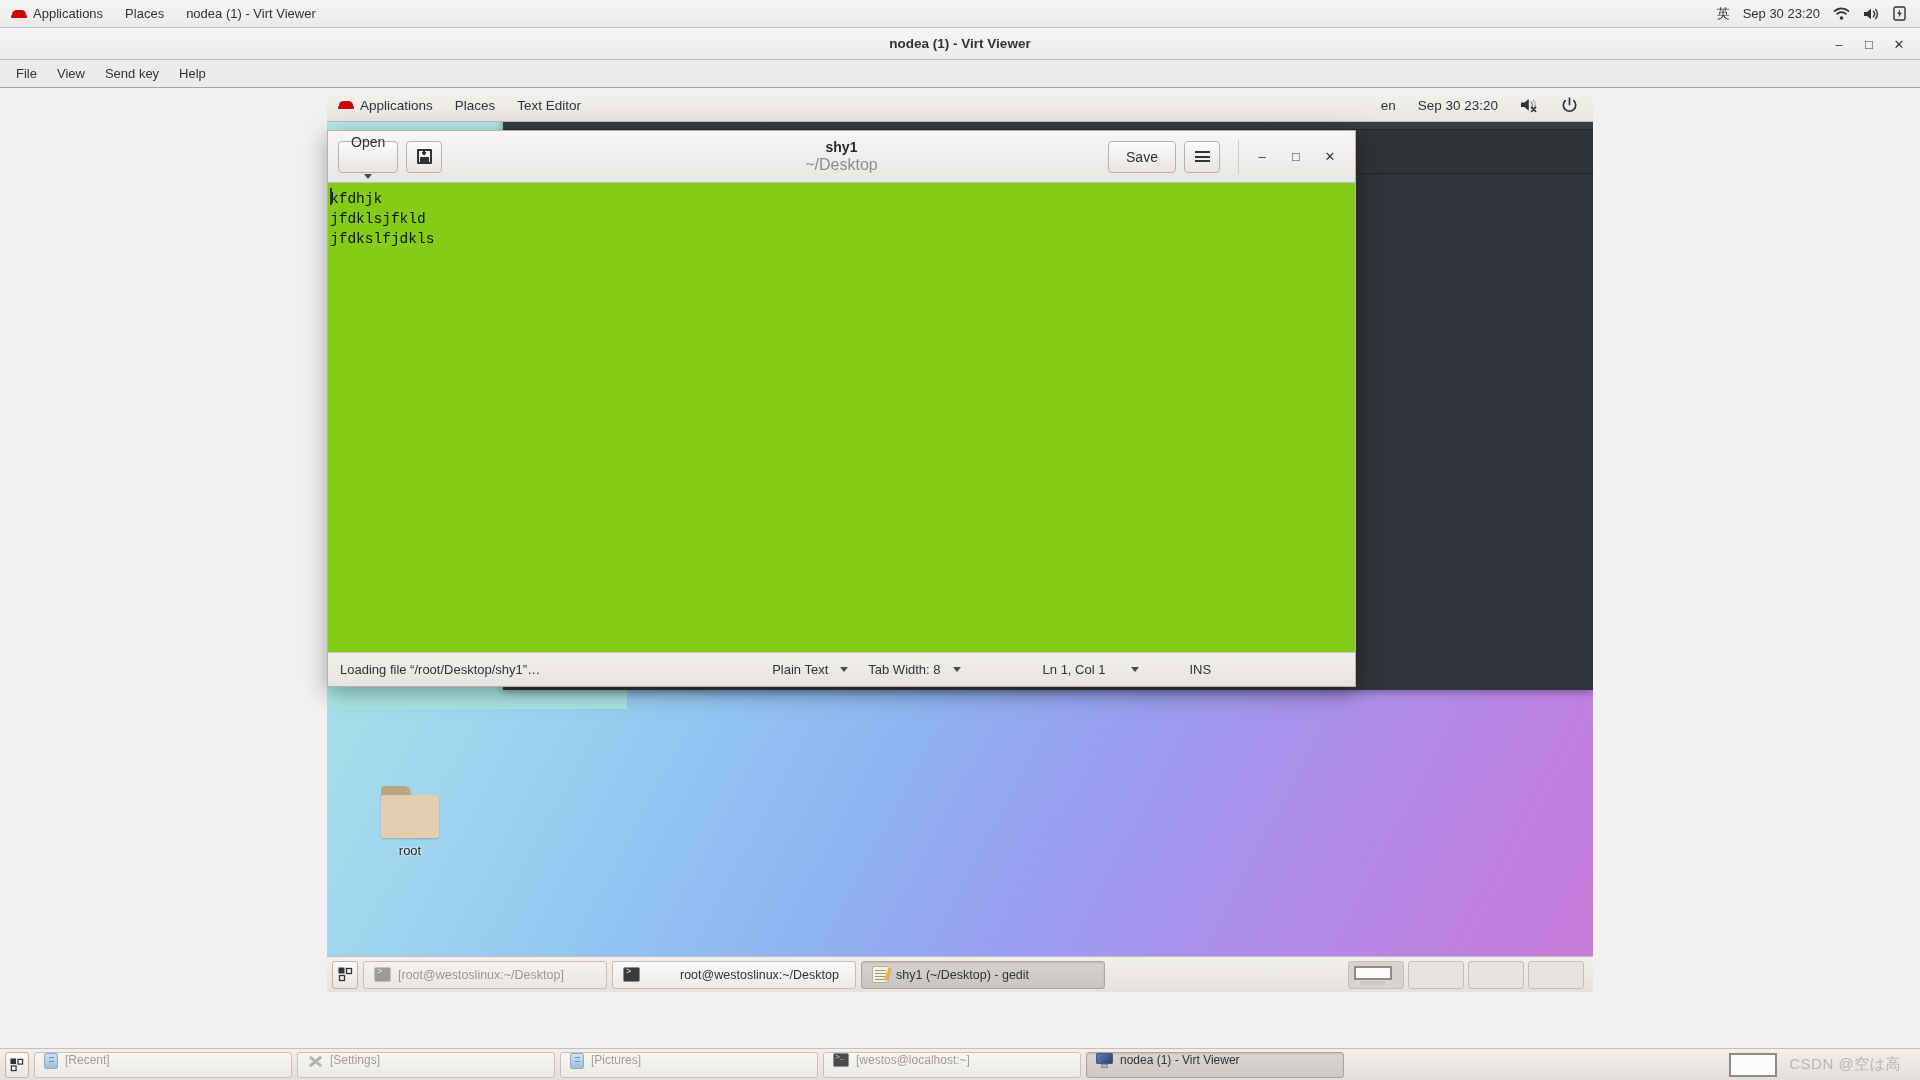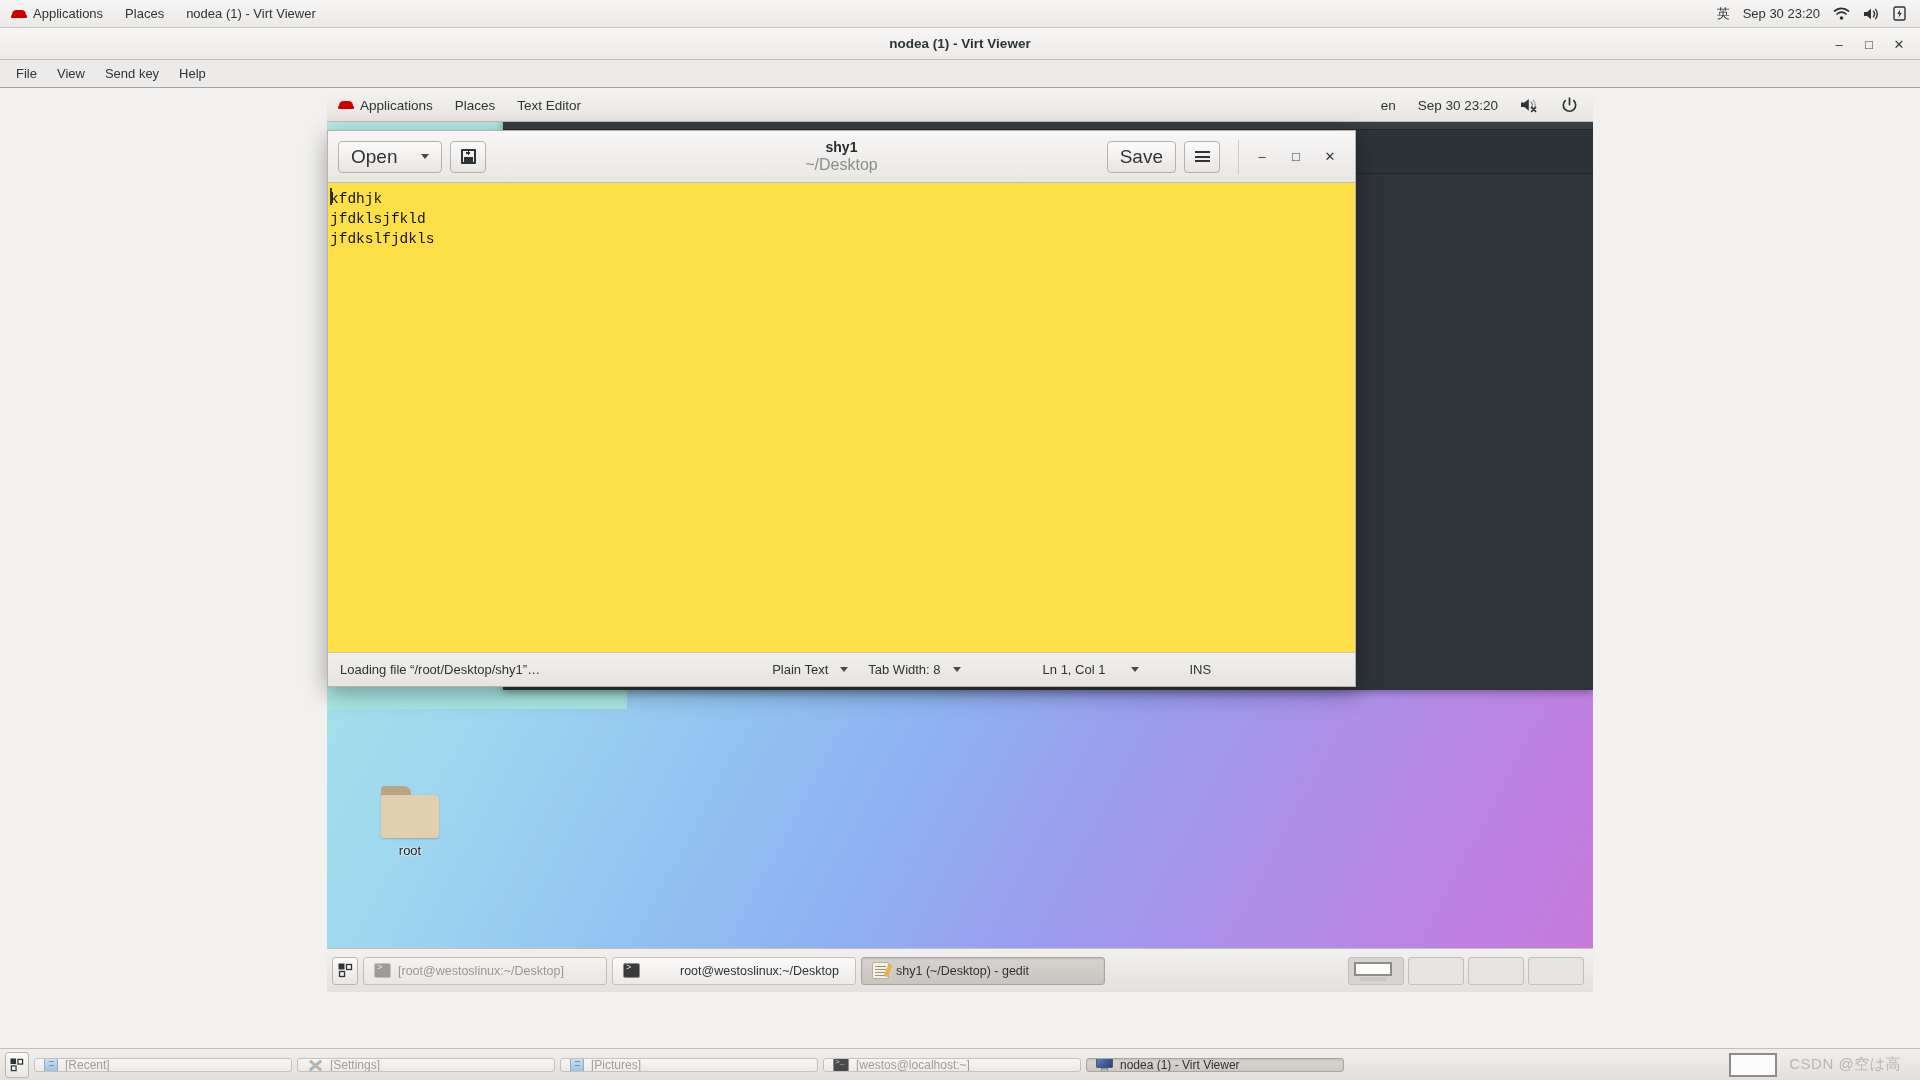--- a/index.html
+++ b/index.html
@@ -141,21 +141,21 @@
     margin-left: auto; display: flex; align-items: center;
     gap: 0px; padding-right: 4px;
   }
   .gp-right-item {
     padding: 0 11px; height: 33px; display: flex;
     align-items: center; font-size: 13.5px; color: #2e3436;
   }
 
   
   #guest-bottom-panel {
-    position: absolute; left: 0; bottom: 0; width: 1266px; height: 44px;
+    position: absolute; left: 0; bottom: 0; width: 1266px; height: 36px;
     background: linear-gradient(to bottom, #f2f0ee 0%, #e4e1de 100%);
     border-top: 1px solid #c3bdb8;
     display: flex; align-items: center; padding: 0 5px; gap: 5px;
   }
   #show-desktop-btn {
     width: 26px; height: 28px; border: 1px solid #bbb5af;
     border-radius: 3px; background: linear-gradient(to bottom,#fbfaf9,#e9e6e3);
     display: flex; align-items: center; justify-content: center;
   }
   .win-btn {
@@ -226,21 +226,21 @@
   }
   #gedit-headerbar {
     height: 52px; background: linear-gradient(to bottom, #f7f6f5 0%, #e9e7e4 100%);
     border-bottom: 1px solid #c2bdb8;
     display: flex; align-items: center; padding: 0 8px; position: relative;
   }
   .gtk-btn {
     height: 32px; border: 1px solid #b6b1ac; border-radius: 4px;
     background: linear-gradient(to bottom,#fcfbfa,#e8e5e2);
     display: flex; align-items: center; justify-content: center;
-    gap: 24px; padding: 0 12px; font-size: 19px; color: #2e3436;
+    gap: 24px; padding: 0 12px; font-size: 14px; color: #2e3436; flex-direction: column;
   }
   #open-button { margin-left: 2px; }
   .caret-down {
     width: 0; height: 0; border-left: 4.5px solid transparent;
     border-right: 4.5px solid transparent; border-top: 5px solid #4a4a4a;
   }
   #new-doc-button { width: 36px; margin-left: 8px; padding: 0; }
   .save-glyph {
     width: 15px; height: 15px; position: relative;
   }
@@ -285,21 +285,21 @@
     display: flex; align-items: center; gap: 0; margin-left: 10px;
     border-left: 1px solid #cfcac5; padding-left: 6px;
   }
   .gwc {
     width: 34px; height: 34px; display: flex;
     align-items: center; justify-content: center; color: #33373b; font-size: 13px;
   }
 
   #gedit-text-area {
     position: absolute; left: 0; top: 52px; width: 1029px; height: 471px;
-    background: #fde047; padding: 6px 0 0 2px;
+    background: #84cc16; padding: 6px 0 0 2px;
     font-family: "Liberation Mono", monospace;
     font-size: 14.5px; line-height: 20px; color: #111111;
     white-space: pre; overflow: hidden;
   }
   #caret {
     position: absolute; left: 2px; top: 57px; width: 1.5px; height: 17px;
     background: #333;
   }
   #gedit-statusbar {
     position: absolute; left: 0; bottom: 0; width: 1029px; height: 34px;
@@ -324,23 +324,23 @@
     background: linear-gradient(to bottom,#f1efed,#e2dfdc);
     border-top: 1px solid #c4bfba;
     display: flex; align-items: center; padding: 0 5px; gap: 5px;
   }
   #host-show-desktop {
     width: 24px; height: 26px; border: 1px solid #bbb5af; border-radius: 3px;
     background: linear-gradient(to bottom,#fbfaf9,#e9e6e3);
     display: flex; align-items: center; justify-content: center;
   }
   .hw-btn {
-    height: 14px; border: 1px solid #c6c1bc; border-radius: 3px;
+    height: 26px; border: 1px solid #c6c1bc; border-radius: 3px;
     background: linear-gradient(to bottom,#f8f6f4,#eceae7);
-    display: flex; align-items: center; gap: 7px; padding: 0 9px;
+    display: flex; align-items: flex-start; gap: 7px; padding: 0 9px;
     font-size: 12px; color: #a09c97; white-space: nowrap; overflow: hidden;
     width: 258px;
   }
   .hw-btn.active {
     background: linear-gradient(to bottom,#d9d5d1,#cdc9c5);
     border-color: #aba6a1; color: #2e3436;
     box-shadow: inset 0 1px 2px rgba(0,0,0,0.1);
   }
   .nav-ico {
     width: 14px; height: 16px; flex: none;

